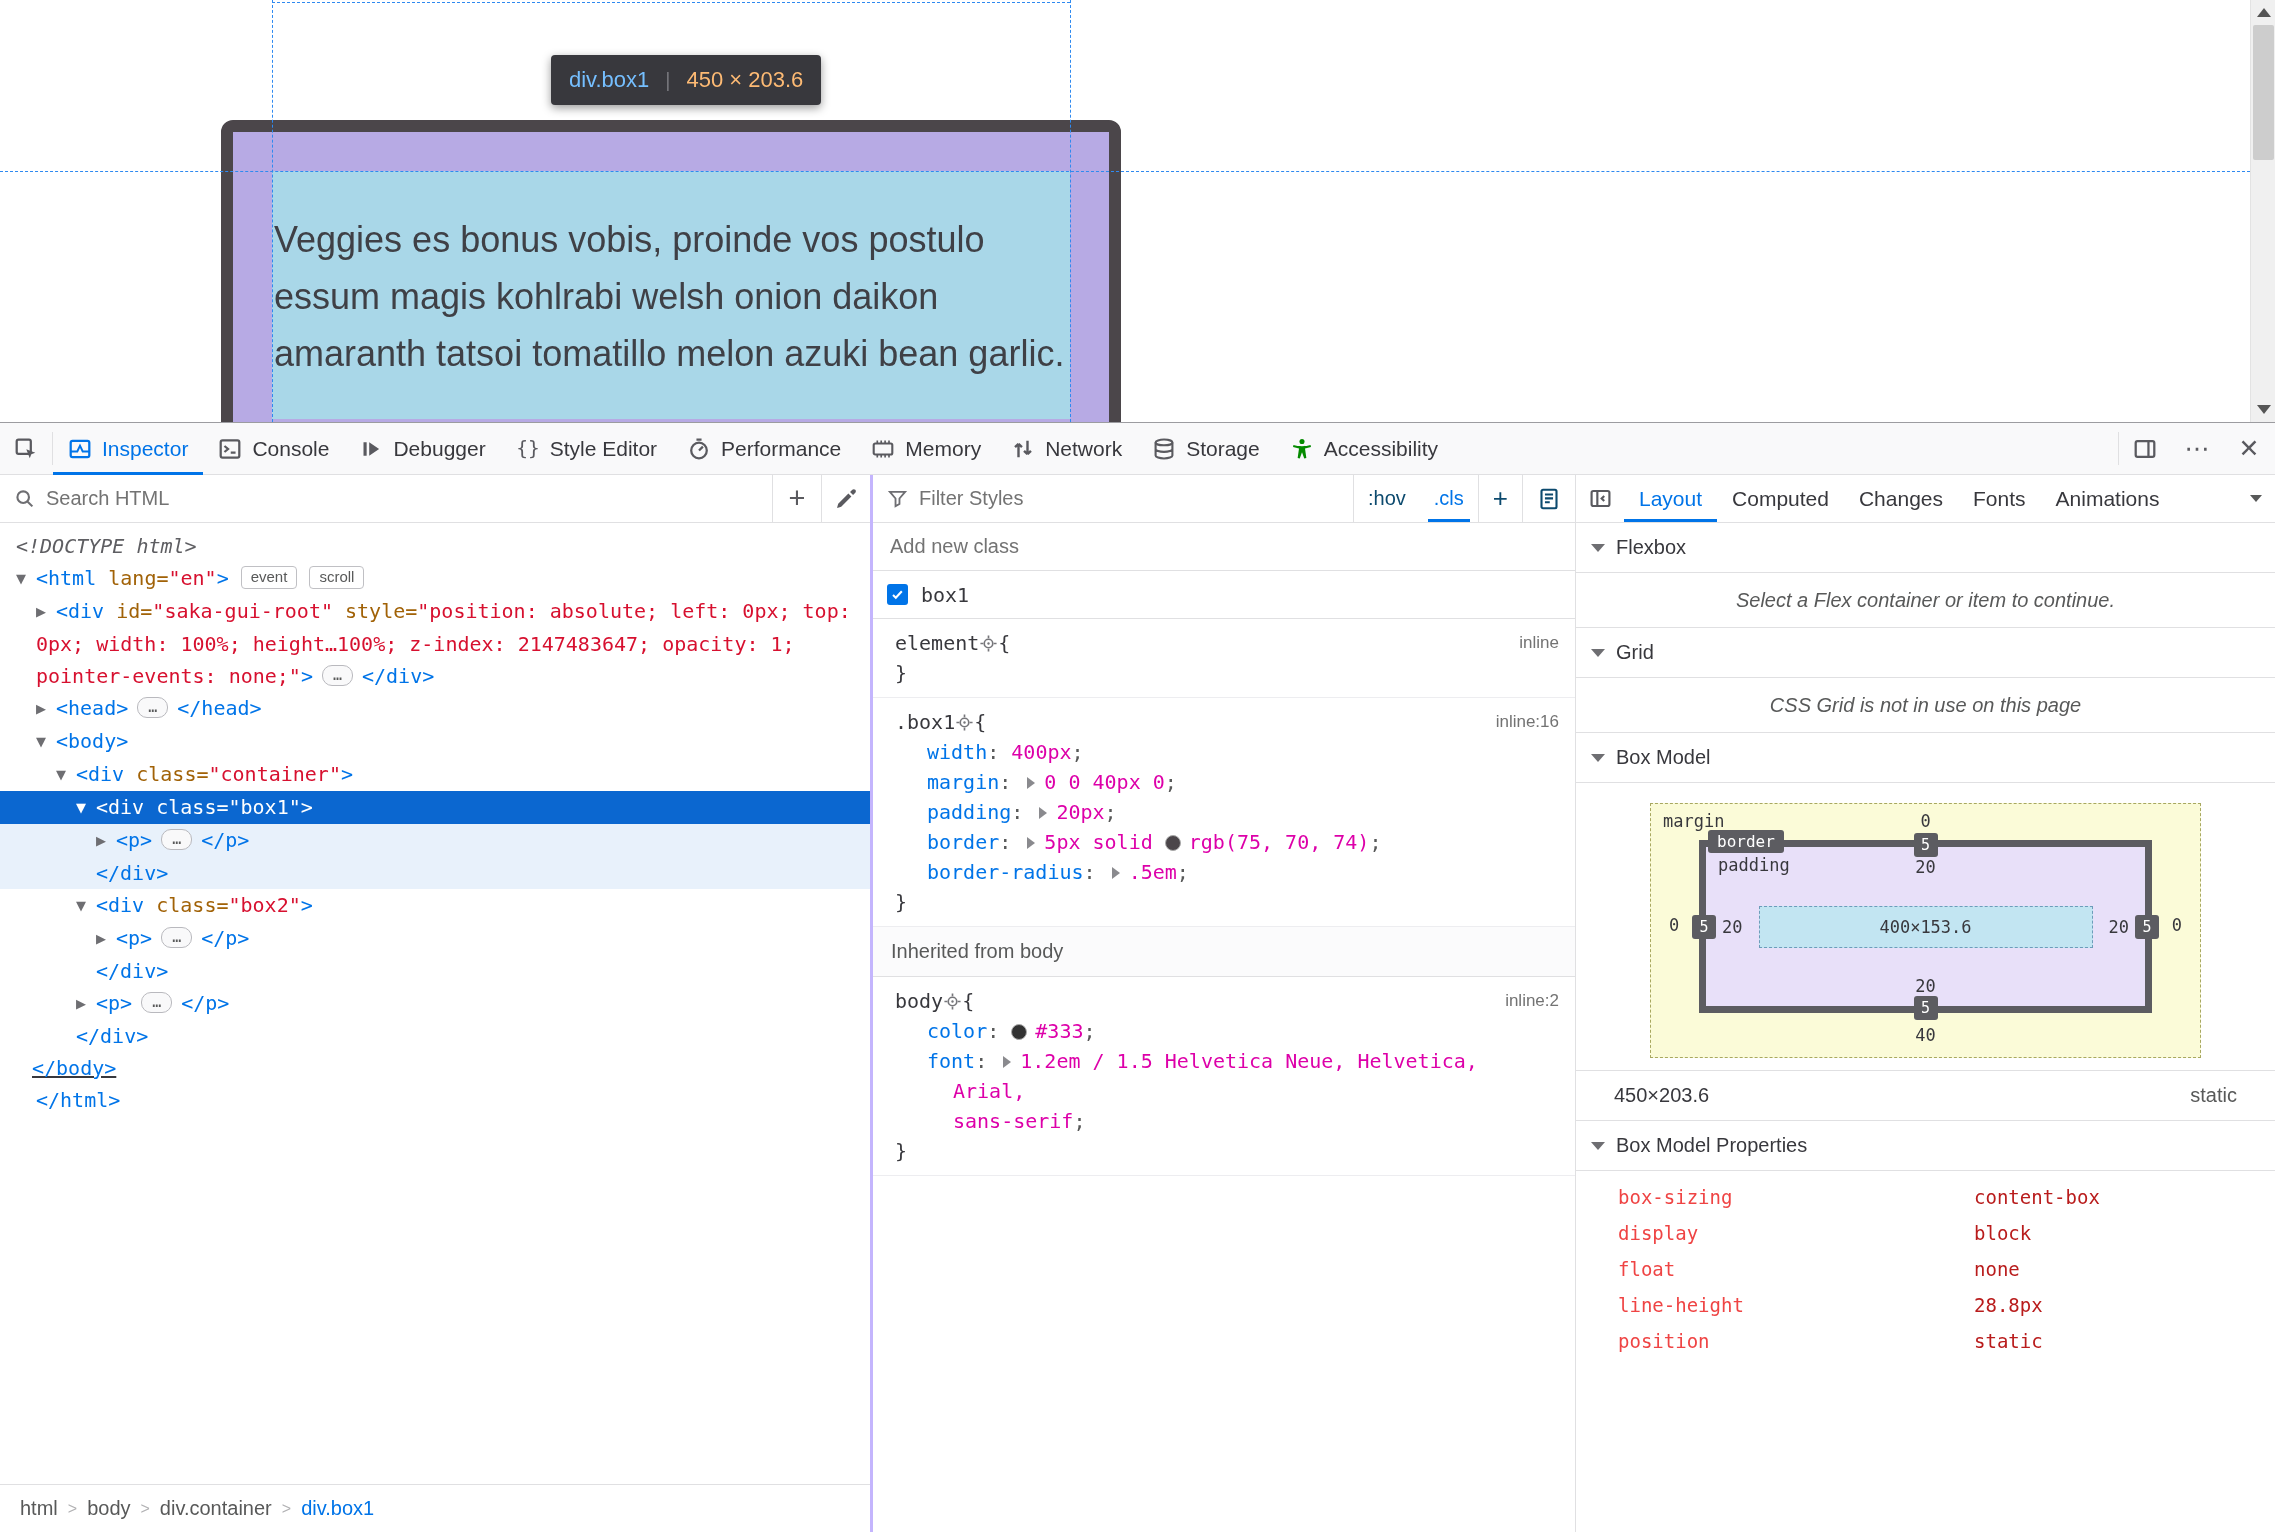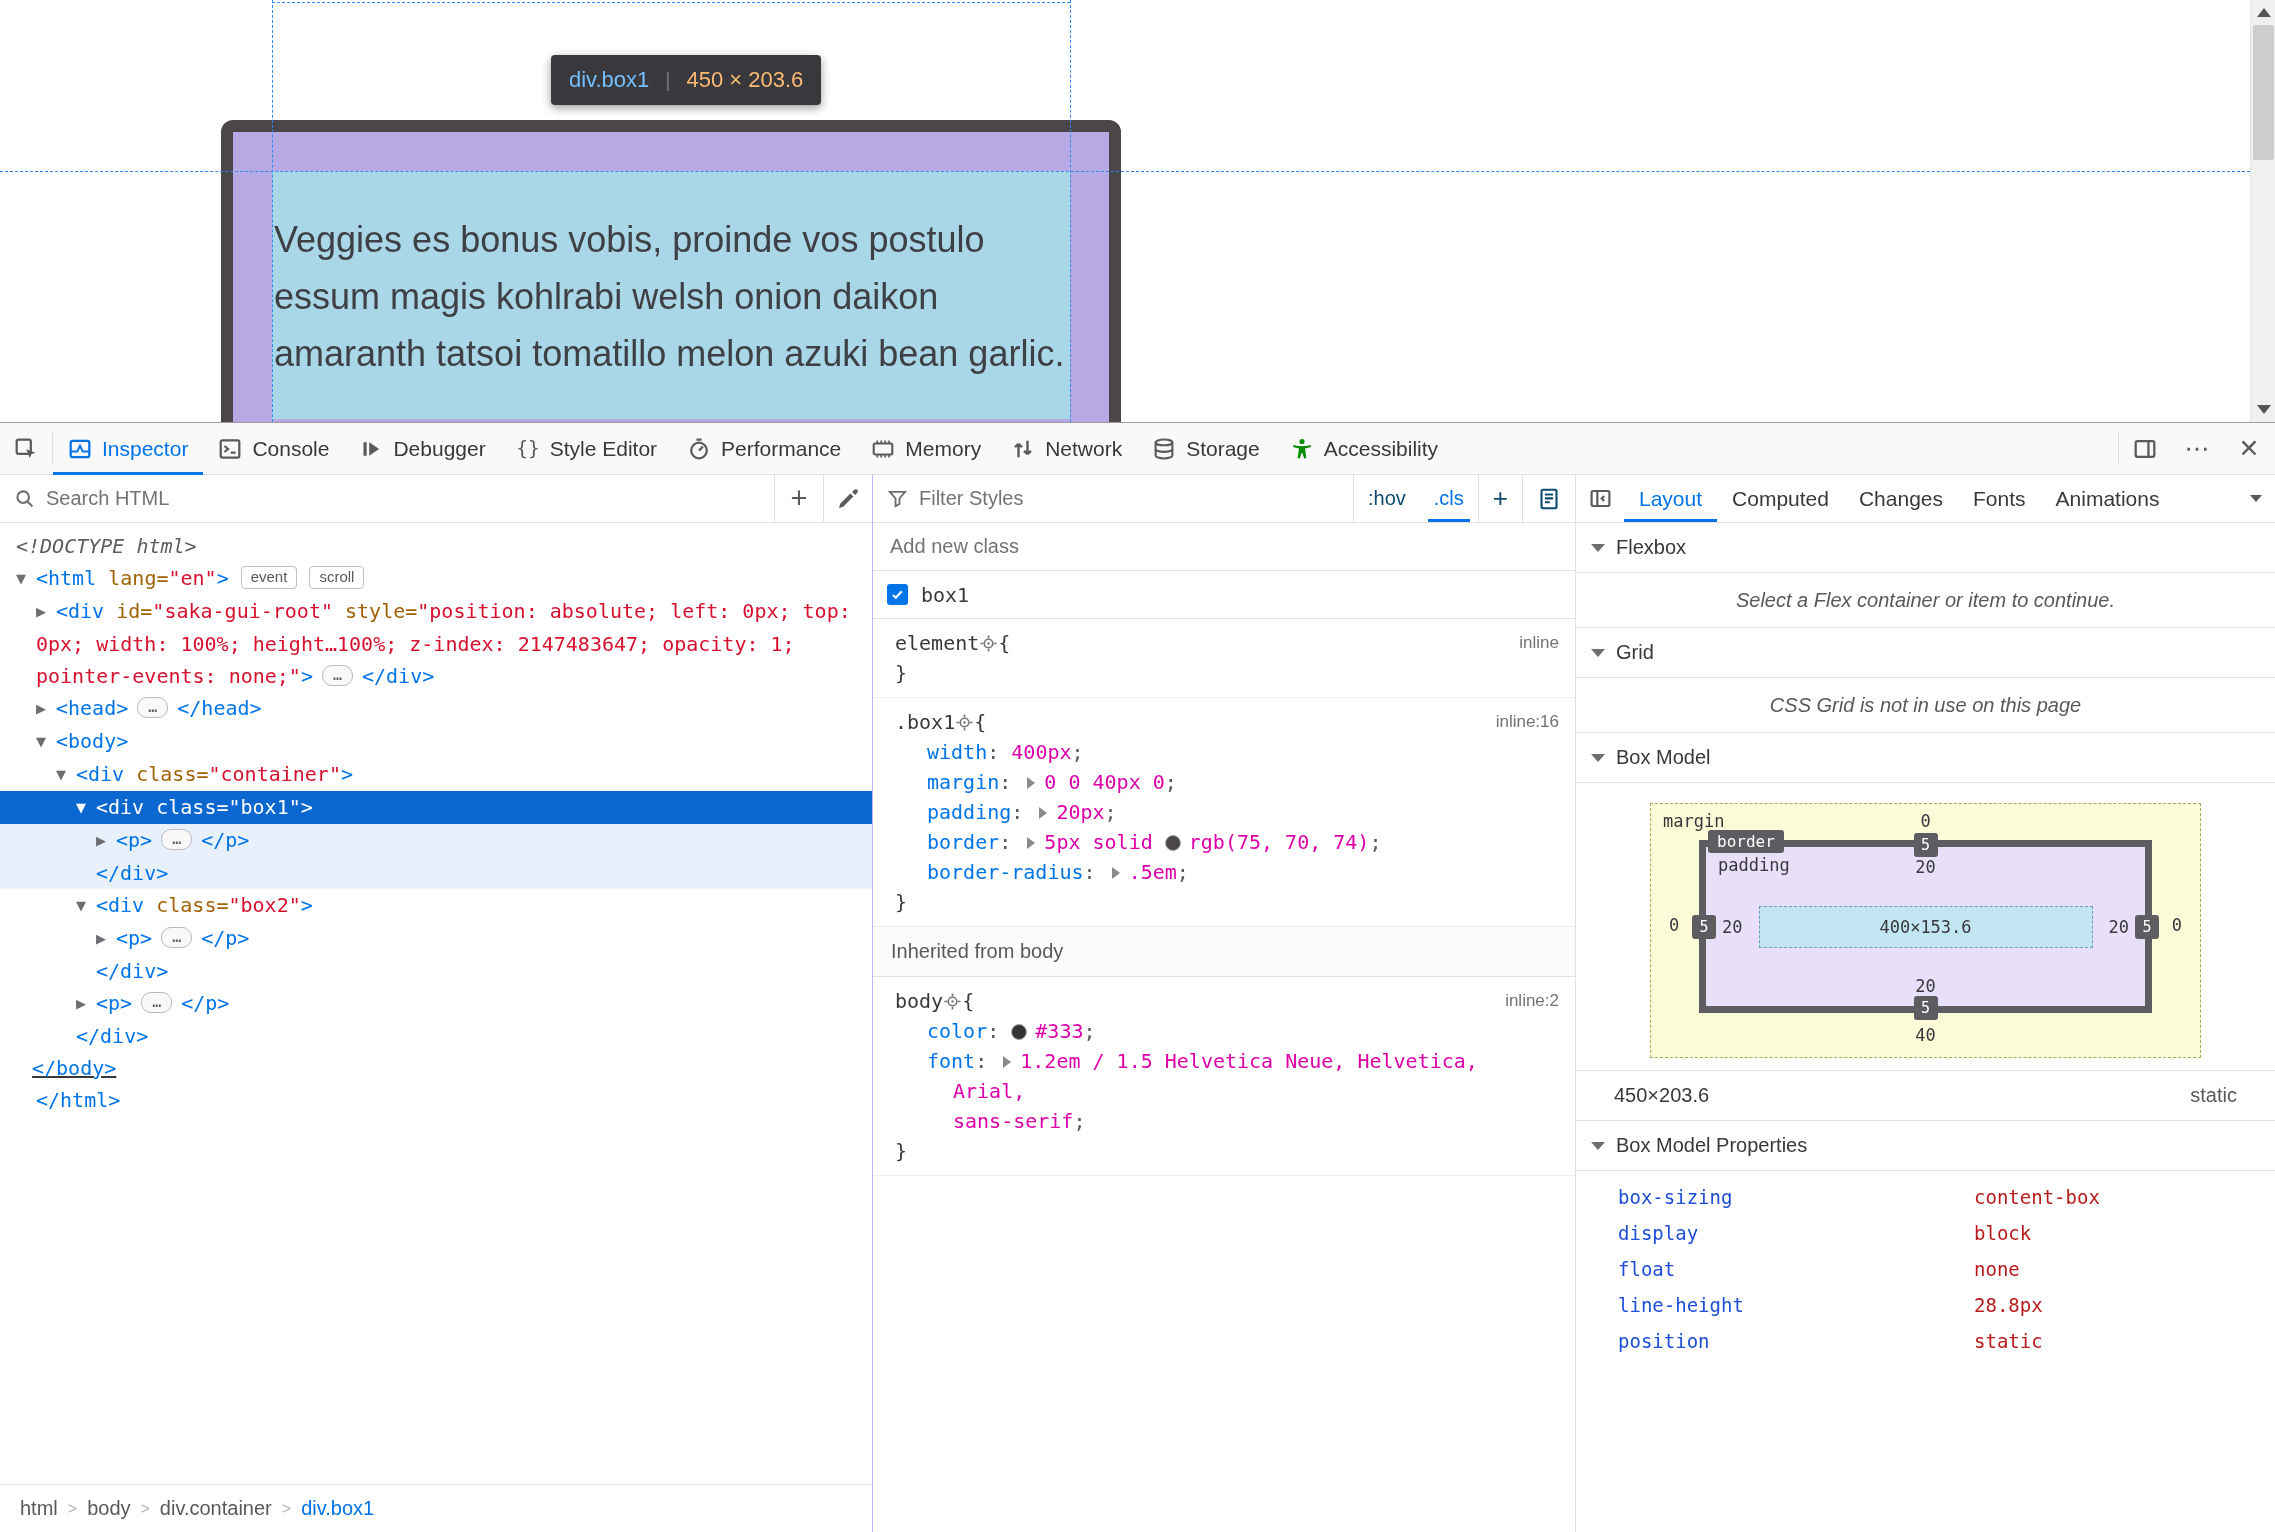--- a/index.html
+++ b/index.html
@@ -38,21 +38,21 @@
   .ttab{display:flex;align-items:center;gap:10px;padding:0 15px;font-size:21px;color:#38383d;position:relative;cursor:pointer}
   .ttab .ticon{color:#5a5a5f;display:flex}
   .ttab.active{color:#0074e8}
   .ttab.active .ticon{color:#0074e8}
   .ttab.active::after{content:"";position:absolute;left:0;right:0;bottom:-1px;height:3px;background:#0074e8}
   .ticon svg{width:24px;height:24px;display:block}
   .glyph{font-size:25px;color:#5a5a5f;line-height:1}
 
   .dt-panels{flex:1;display:flex;min-height:0}
   .panel{display:flex;flex-direction:column;min-width:0;background:#fff}
-  .p-markup{width:873px;border-right:1px solid #c4b5fd;flex:none}
+  .p-markup{width:873px;border-right:3px solid #c4b5fd;flex:none}
   .p-rules{width:703px;border-right:1px solid #e0e0e2;flex:none}
   .p-layout{flex:1}
   .p-head{height:48px;border-bottom:1px solid #e0e0e2;display:flex;align-items:stretch;flex:none;background:#fff}
   .hdr-input{flex:1;display:flex;align-items:center;gap:11px;padding-left:14px;color:#737373;font-size:20px;min-width:0}
   .hdr-input .ticon{color:#6e6e72}
   .hdr-input .ticon svg{width:21px;height:21px}
   .hdr-btn{width:49px;border-left:1px solid #e0e0e2;display:flex;align-items:center;justify-content:center;color:#5a5a5f;cursor:pointer}
   .plus{font-size:29px;line-height:1;color:#5a5a5f}
 
   
@@ -127,21 +127,21 @@
   .bm-borderlabel{position:absolute;top:-17px;left:2px;background:#5c5c61;color:#fff;padding:2px 9px;border-radius:3px;font-size:16px;z-index:2}
   .bm-badge{position:absolute;min-width:24px;height:24px;padding:0 3px;background:#5c5c61;color:#fff;border-radius:3px;
     display:flex;align-items:center;justify-content:center;font-size:15px;z-index:2}
   .bm-content{position:absolute;left:50%;top:50%;transform:translate(-50%,-50%);width:334px;height:42px;
     background:#c2e5f2;border:1px dashed #6d9cba;display:flex;align-items:center;justify-content:center;font-size:17px}
   .bm-dims{display:flex;justify-content:space-between;align-items:center;padding:0 38px;height:50px;font-size:20px;
     color:#38383d;border-bottom:1px solid #e0e0e2}
   .bm-dims .pos{color:#585959}
   .props{padding:8px 0 14px;font-family:"DejaVu Sans Mono",monospace;font-size:19px}
   .prow{display:flex;align-items:center;height:36px;padding-left:42px}
-  .prow .pname{width:356px;color:#1d4ed8}
+  .prow .pname{width:356px;color:#ef4444}
   .prow .pval{color:#b91c1c}
 </style>
 </head>
 <body>
 
 <div class="screen">
 
   <section class="viewport">
     <div class="gh" style="top:2px;left:272px;width:798px"></div>
     <div class="gv" style="left:272px"></div>

